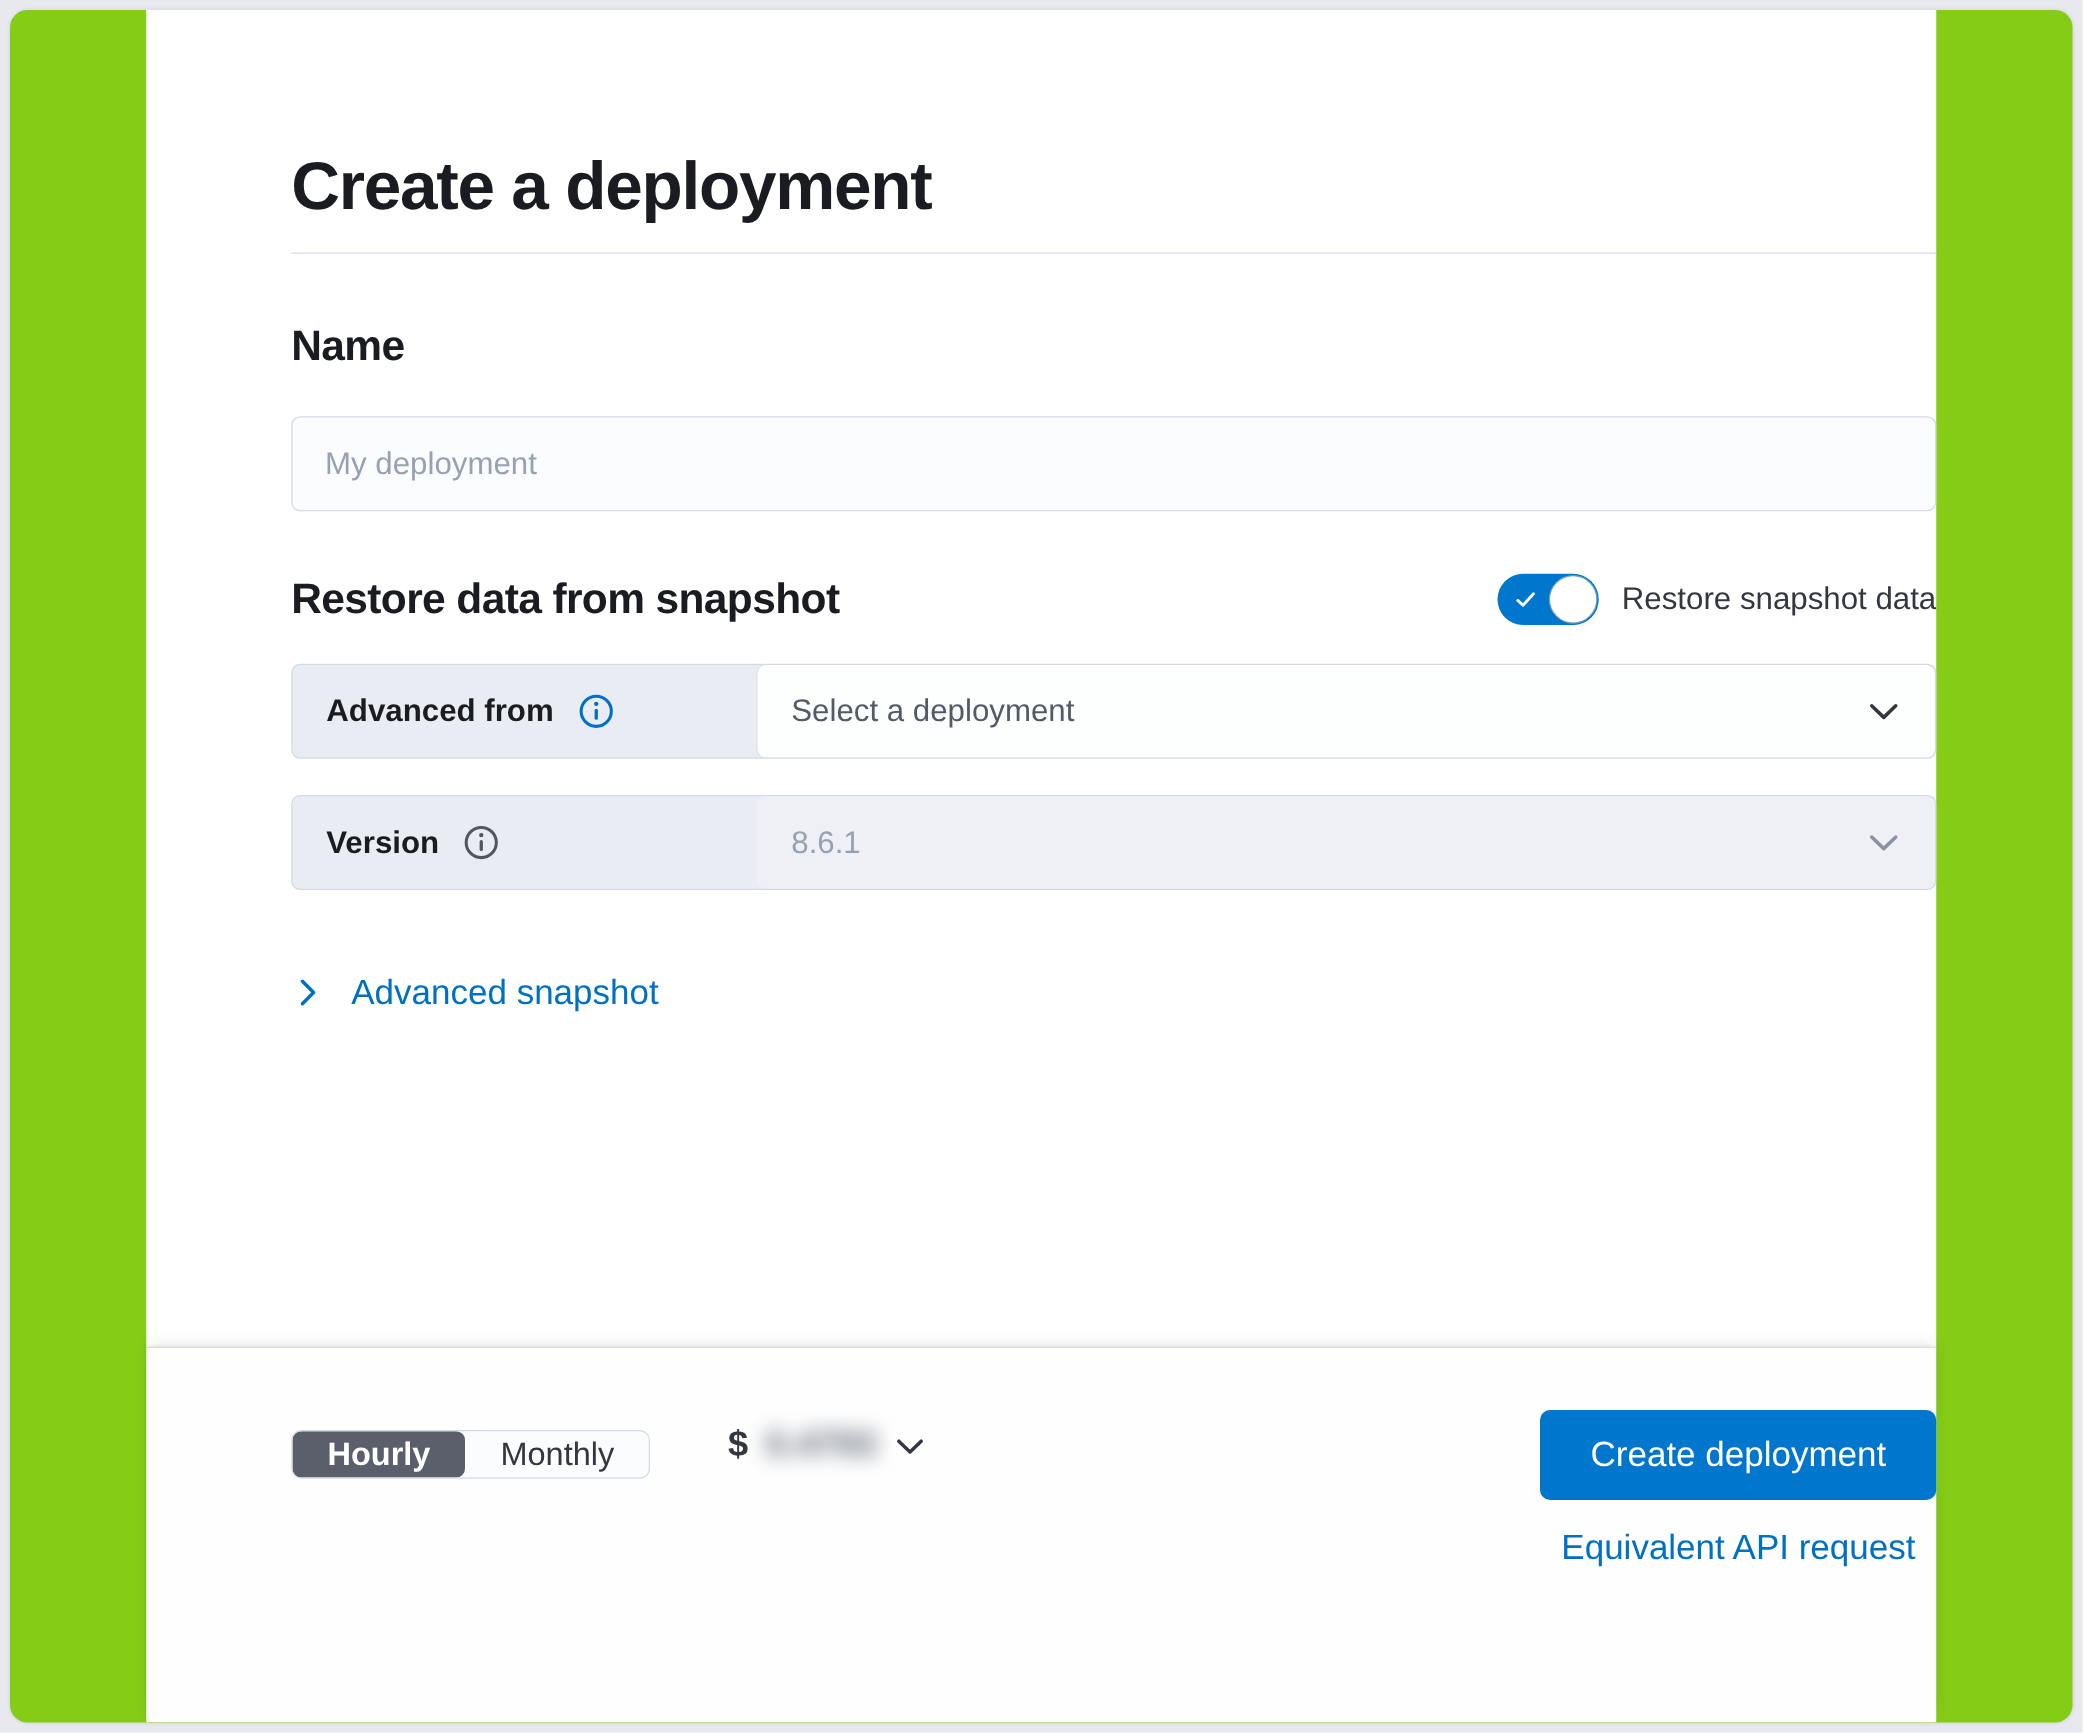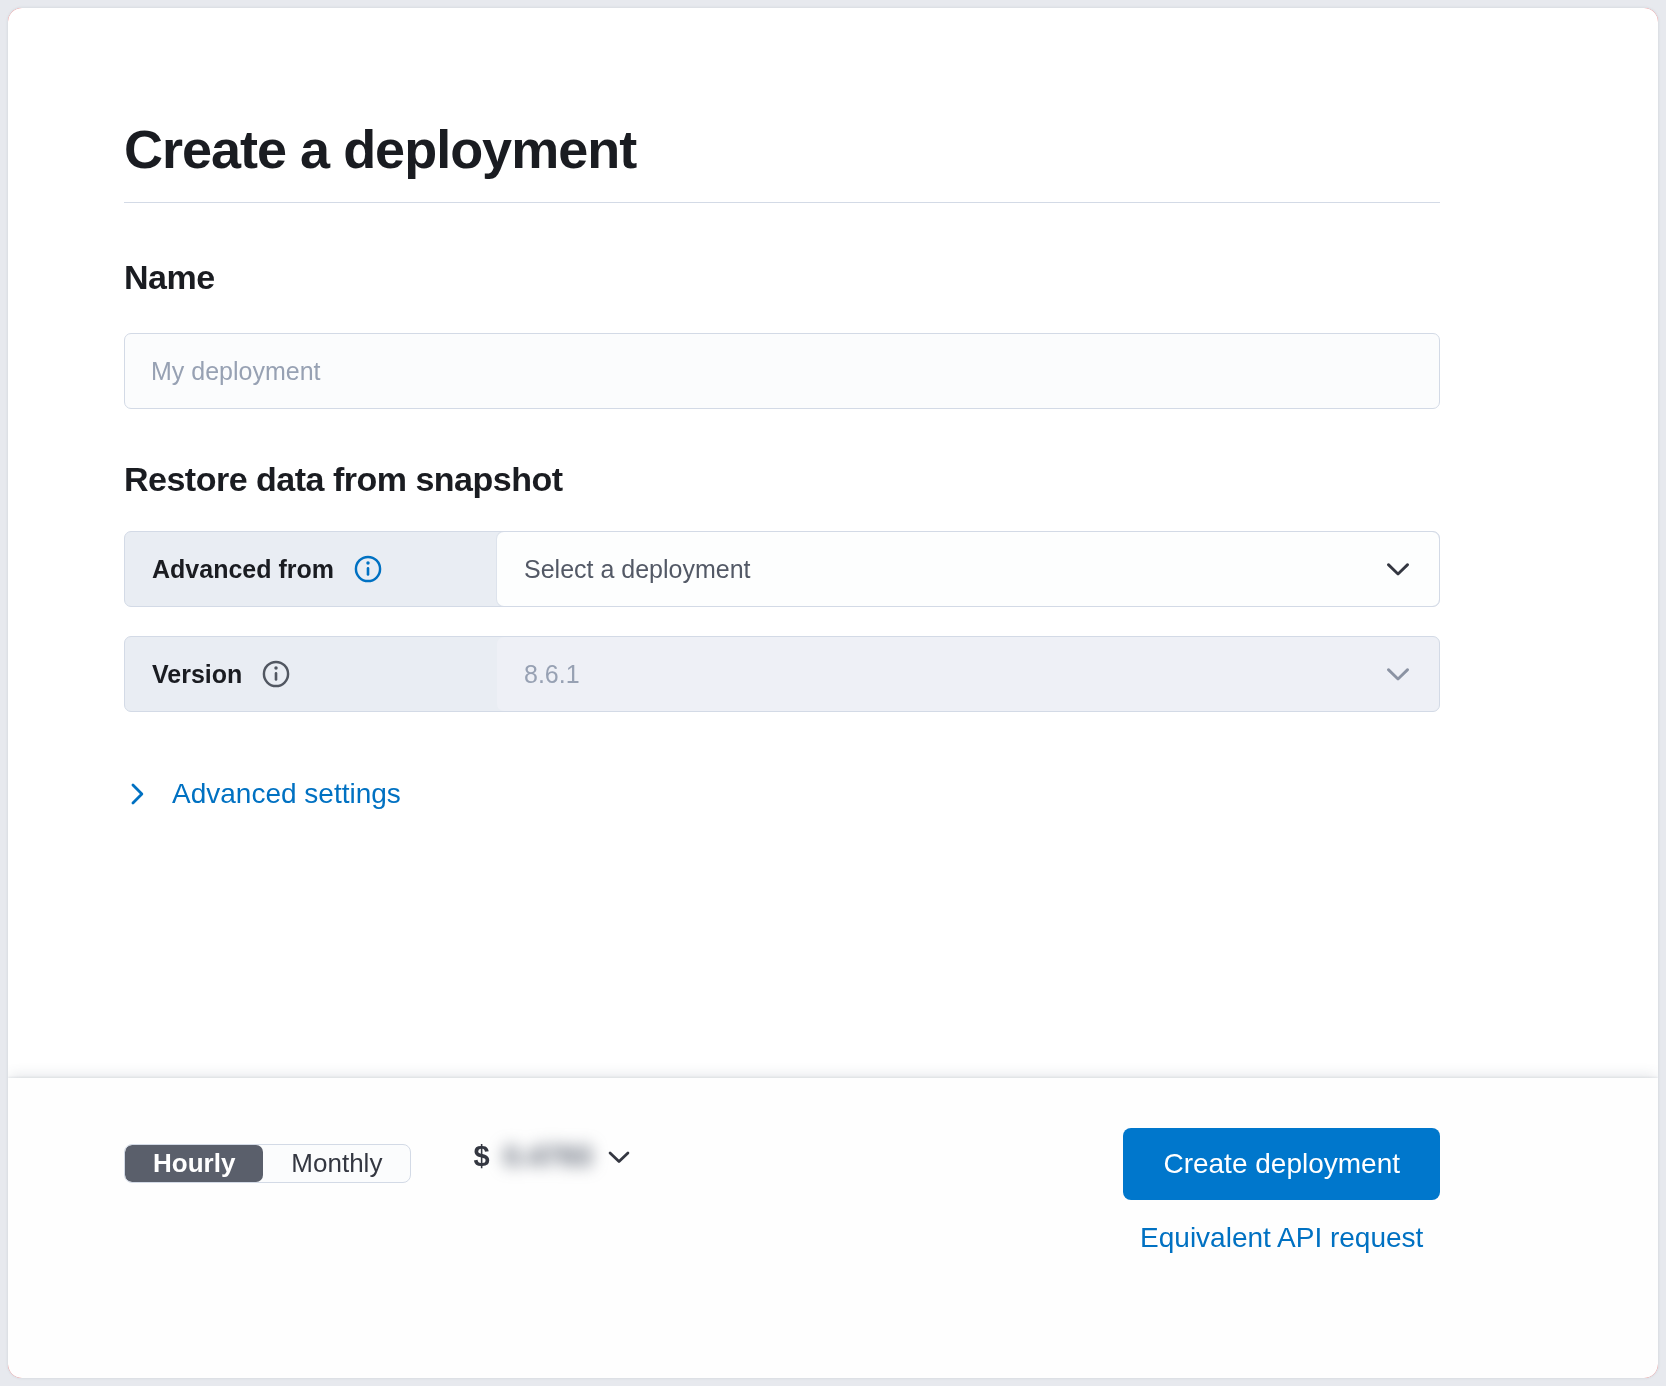--- a/index.html
+++ b/index.html
@@ -6,26 +6,27 @@
   html, body { width: 1666px; height: 1386px; }
   body {
     background: #e7e9ee;
     font-family: "Liberation Sans", "DejaVu Sans", sans-serif;
     color: #343741;
     position: relative;
   }
   .card {
     position: absolute;
     left: 8px; top: 8px; right: 8px; bottom: 8px;
-    background: #ef4444;
+    background: #84cc16;
     border-radius: 14px;
     box-shadow: 0 0 3px rgba(50,60,80,0.15);
     overflow: hidden;
     display: flex;
     flex-direction: column;
+    align-items: center;
   }
   .main { flex: 1 1 auto; background: #ffffff; }
   .content { margin-left: 116px; width: 1316px; }
   .main .content { padding-top: 108px; }
 
   h1.page-title {
     font-size: 54px;
     line-height: 66px;
     font-weight: 700;
     color: #1a1c21;
@@ -238,20 +239,29 @@
     <div class="content">
 
       <h1 class="page-title">Create a deployment</h1>
       <div class="divider"></div>
 
       <h2 class="section-heading name-heading">Name</h2>
       <input class="name-input" type="text" placeholder="My deployment" style="">
 
       <div class="restore-heading-row">
         <h2 class="section-heading">Restore data from snapshot</h2>
+        <div class="toggle-group">
+          <div class="toggle">
+            <svg class="check" viewBox="0 0 16 16">
+              <path d="M3.2 8.6 L6.4 11.6 L12.8 4.6" fill="none" stroke="#ffffff" stroke-width="1.7" stroke-linecap="round" stroke-linejoin="round"></path>
+            </svg>
+            <div class="knob"></div>
+          </div>
+          <span class="toggle-label">Restore snapshot data</span>
+        </div>
       </div>
 
       <div class="form-rows">
 
         <div class="form-row">
           <div class="row-label">
             <span class="label-text">Advanced from</span>
             <span class="info-icon info-blue">
               <svg viewBox="0 0 16 16" width="28" height="28">
                 <circle cx="8" cy="8" r="6.9" fill="none" stroke="currentColor" stroke-width="1.4"></circle>
@@ -287,21 +297,21 @@
             </svg>
           </div>
         </div>
 
       </div>
 
       <div class="advanced-row">
         <svg class="chevron-right" viewBox="0 0 16 16">
           <path d="M5.5 2.5 L11 8 L5.5 13.5" fill="none" stroke="#0071c2" stroke-width="1.7" stroke-linecap="round" stroke-linejoin="round"></path>
         </svg>
-        <span class="advanced-label">Advanced settings</span>
+        <span class="advanced-label">Advanced snapshot</span>
       </div>
 
     </div>
   </div>
 
   <div class="bottom-bar">
     <div class="content">
 
       <div class="segmented">
         <button class="segment selected">Hourly</button>

